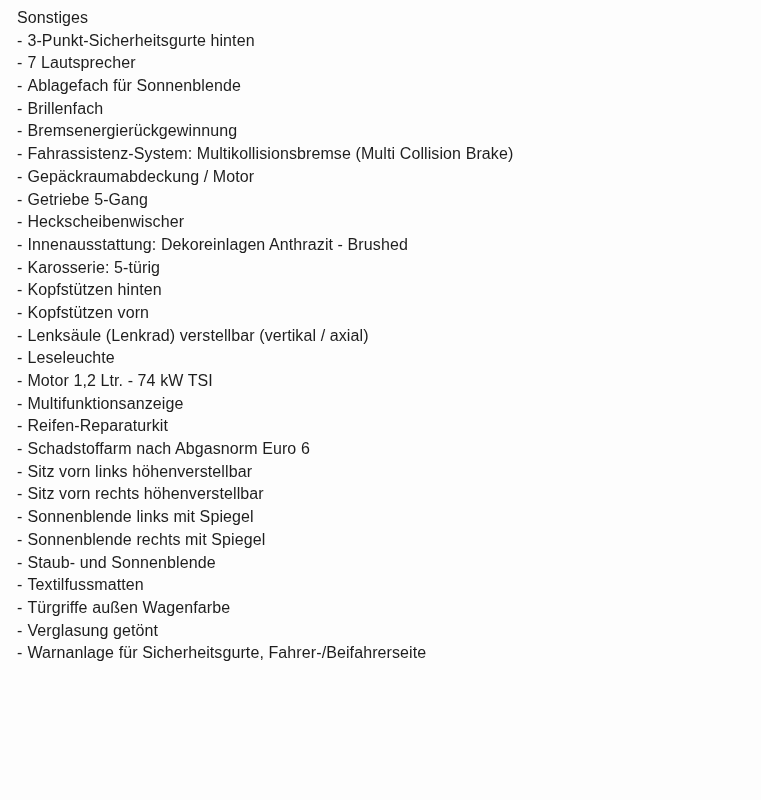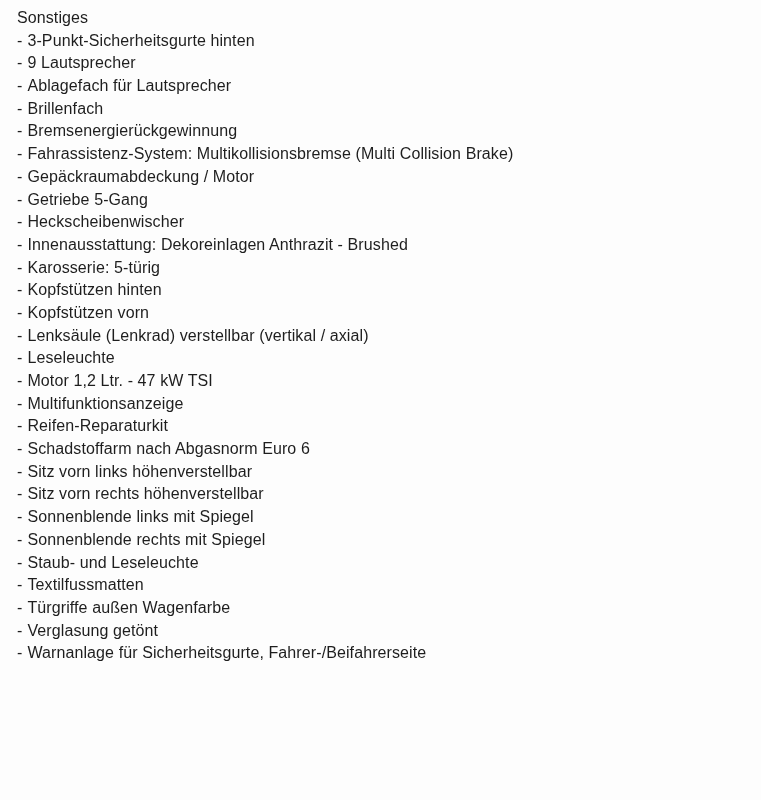--- a/index.html
+++ b/index.html
@@ -31,23 +31,23 @@
   }
 </style>
 </head>
 <body>
 
 <div class="page">
   <div class="line">Sonstiges</div>
   <div id="equipment-list">
   <div class="line"><span class="bullet">-</span><span>3-Punkt-Sicherheitsgurte hinten</span></div>
 
-  <div class="line"><span class="bullet">-</span><span>9 Lautsprecher</span></div>
+  <div class="line"><span class="bullet">-</span><span>7 Lautsprecher</span></div>
 
-  <div class="line"><span class="bullet">-</span><span>Ablagefach für Lautsprecher</span></div>
+  <div class="line"><span class="bullet">-</span><span>Ablagefach für Sonnenblende</span></div>
 
   <div class="line"><span class="bullet">-</span><span>Brillenfach</span></div>
 
   <div class="line"><span class="bullet">-</span><span>Bremsenergierückgewinnung</span></div>
 
   <div class="line"><span class="bullet">-</span><span>Fahrassistenz-System: Multikollisionsbremse (Multi Collision Brake)</span></div>
 
   <div class="line"><span class="bullet">-</span><span>Gepäckraumabdeckung / Motor</span></div>
 
   <div class="line"><span class="bullet">-</span><span>Getriebe 5-Gang</span></div>
@@ -59,38 +59,38 @@
   <div class="line"><span class="bullet">-</span><span>Karosserie: 5-türig</span></div>
 
   <div class="line"><span class="bullet">-</span><span>Kopfstützen hinten</span></div>
 
   <div class="line"><span class="bullet">-</span><span>Kopfstützen vorn</span></div>
 
   <div class="line"><span class="bullet">-</span><span>Lenksäule (Lenkrad) verstellbar (vertikal / axial)</span></div>
 
   <div class="line"><span class="bullet">-</span><span>Leseleuchte</span></div>
 
-  <div class="line"><span class="bullet">-</span><span>Motor 1,2 Ltr. - 47 kW TSI</span></div>
+  <div class="line"><span class="bullet">-</span><span>Motor 1,2 Ltr. - 74 kW TSI</span></div>
 
   <div class="line"><span class="bullet">-</span><span>Multifunktionsanzeige</span></div>
 
 
   <div class="line"><span class="bullet">-</span><span>Reifen-Reparaturkit</span></div>
 
   <div class="line"><span class="bullet">-</span><span>Schadstoffarm nach Abgasnorm Euro 6</span></div>
 
   <div class="line"><span class="bullet">-</span><span>Sitz vorn links höhenverstellbar</span></div>
 
   <div class="line"><span class="bullet">-</span><span>Sitz vorn rechts höhenverstellbar</span></div>
 
   <div class="line"><span class="bullet">-</span><span>Sonnenblende links mit Spiegel</span></div>
 
   <div class="line"><span class="bullet">-</span><span>Sonnenblende rechts mit Spiegel</span></div>
 
-  <div class="line"><span class="bullet">-</span><span>Staub- und Leseleuchte</span></div>
+  <div class="line"><span class="bullet">-</span><span>Staub- und Sonnenblende</span></div>
 
 
   <div class="line"><span class="bullet">-</span><span>Textilfussmatten</span></div>
 
   <div class="line"><span class="bullet">-</span><span>Türgriffe außen Wagenfarbe</span></div>
 
   <div class="line"><span class="bullet">-</span><span>Verglasung getönt</span></div>
 
   <div class="line"><span class="bullet">-</span><span>Warnanlage für Sicherheitsgurte, Fahrer-/Beifahrerseite</span></div>
 </div>

